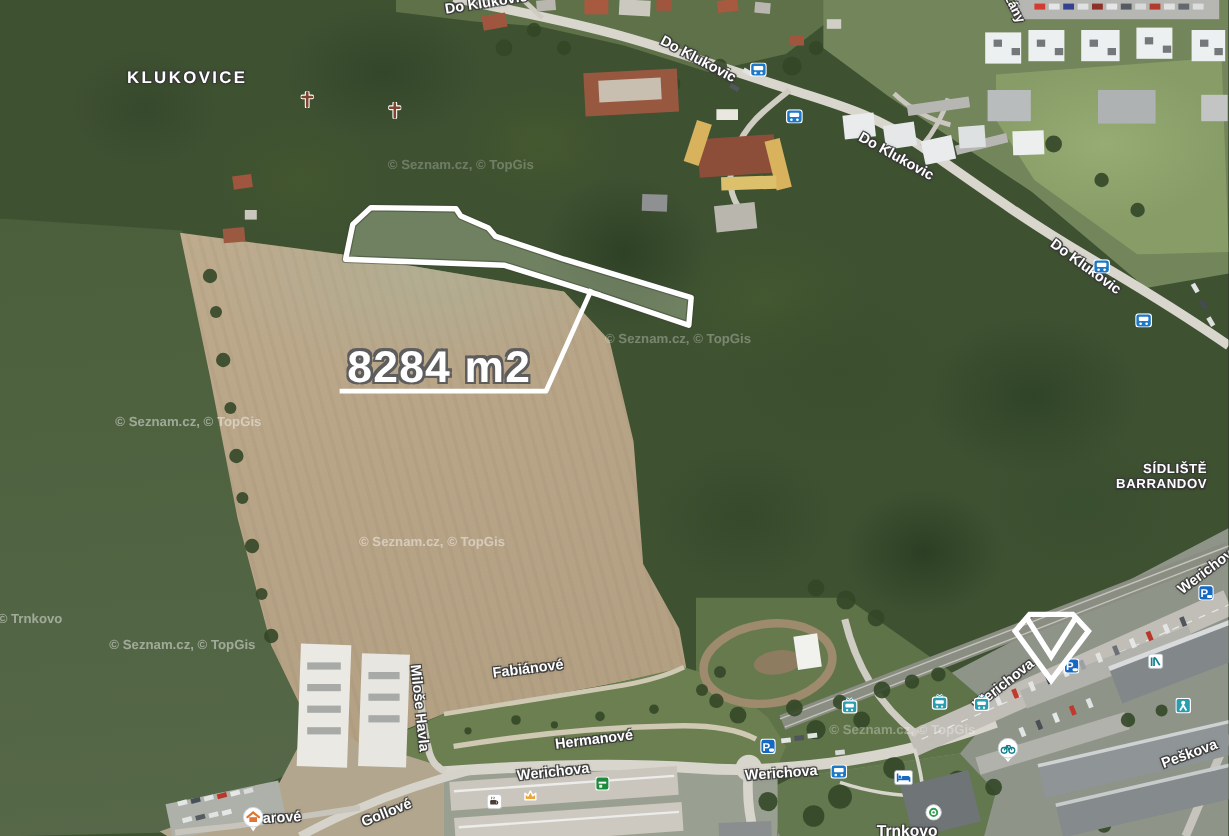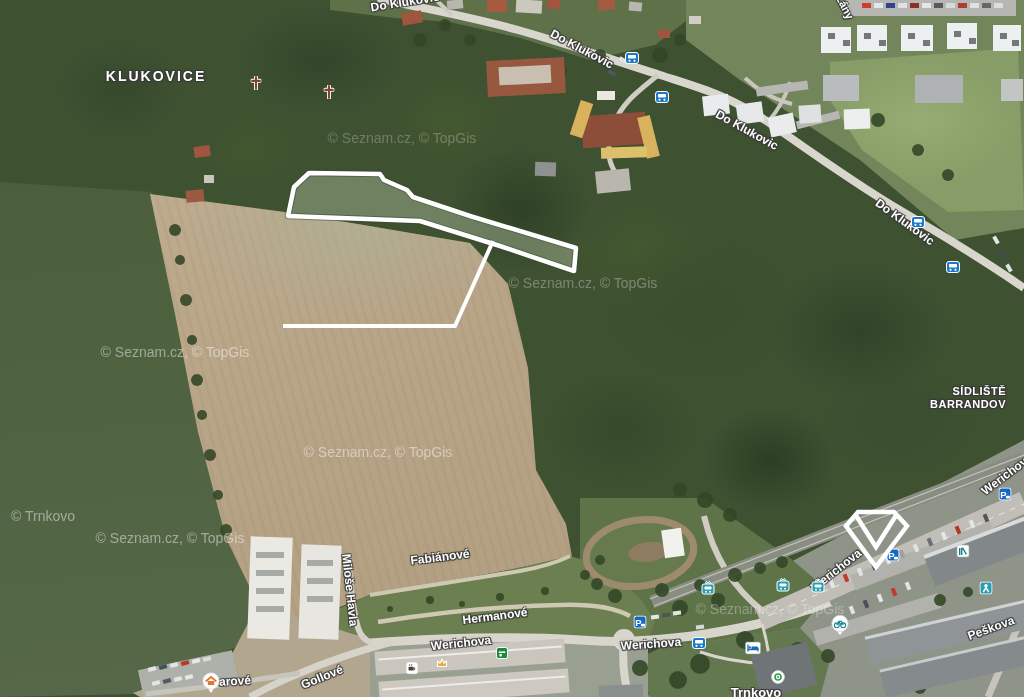--- a/index.html
+++ b/index.html
@@ -8,22 +8,22 @@
   .layer{position:absolute;inset:0;}
   .abs{position:absolute;}
   svg{display:block;}
   .lbl{position:absolute;color:#fff;font-weight:bold;font-size:12px;white-space:nowrap;
        transform:translate(-50%,-50%);z-index:15;
        text-shadow:-1px -1px 0 rgba(55,55,55,.85),1px -1px 0 rgba(55,55,55,.85),
                    -1px 1px 0 rgba(55,55,55,.85),1px 1px 0 rgba(55,55,55,.85),
                    0 0 3px rgba(55,55,55,.6);}
   .lbl.big{font-size:14px;letter-spacing:2px;}
   .lbl.area{font-size:11px;text-align:right;line-height:13px;letter-spacing:.5px;}
-  .wm{position:absolute;color:rgba(255,255,255,.45);font-size:14px;white-space:nowrap;
-      transform:translate(-50%,-50%);z-index:12;font-weight:normal;margin-left:18px;}
+  .wm{position:absolute;color:rgba(255,255,255,.45);font-size:11px;white-space:nowrap;
+      transform:translate(-50%,-50%);z-index:12;font-weight:bold;}
   .ic{position:absolute;transform:translate(-50%,-50%);z-index:20;line-height:0;}
   #plot-text{position:absolute;left:366px;top:306px;transform:translate(-50%,-50%);
       color:#fff;font-weight:bold;font-size:37px;z-index:25;letter-spacing:1px;
       text-shadow:-2px -2px 0 #5d5d5d,2px -2px 0 #5d5d5d,-2px 2px 0 #5d5d5d,2px 2px 0 #5d5d5d;}
   #logo-text{position:absolute;left:881px;top:590px;transform:translate(-50%,-50%);
       color:#fff;font-weight:bold;font-size:30px;letter-spacing:7px;z-index:41;
       text-shadow:0 1px 3px rgba(0,0,0,.25);}
   #logo-mark{position:absolute;left:840px;top:508px;z-index:40;}
   .base-tex{background:
     radial-gradient(90px 70px at 120px 90px,#37492c 0%,rgba(0,0,0,0) 70%),
@@ -325,21 +325,21 @@
   </svg>
 
   <div class="wm" style="left:157px;top:352px;">© Seznam.cz, © TopGis</div>
   <div class="wm" style="left:360px;top:452px;">© Seznam.cz, © TopGis</div>
   <div class="wm" style="left:152px;top:538px;">© Seznam.cz, © TopGis</div>
   <div class="wm" style="left:25px;top:516px;">© Trnkovo</div>
   <div class="wm" style="left:565px;top:283px;color:rgba(255,255,255,.3);">© Seznam.cz, © TopGis</div>
   <div class="wm" style="left:384px;top:138px;color:rgba(255,255,255,.25);">© Seznam.cz, © TopGis</div>
   <div class="wm" style="left:752px;top:609px;color:rgba(255,255,255,.3);">© Seznam.cz, © TopGis</div>
 
-  <div class="lbl big" style="left:156px;top:76px;">KLUKOVICE</div>
+  <div class="lbl big" style="left:156px;top:64px;">KLUKOVICE</div>
   <div class="lbl area" style="left:968px;top:398px;">
     <div>SÍDLIŠTĚ</div>
     <div>BARRANDOV</div>
   </div>
 
   <div class="lbl" style="left:405px;top:2px;transform:translate(-50%,-50%) rotate(-9deg);">Do Klukovic</div>
   <div class="lbl" style="left:582px;top:49px;transform:translate(-50%,-50%) rotate(28deg);">Do Klukovic</div>
   <div class="lbl" style="left:747px;top:130px;transform:translate(-50%,-50%) rotate(29deg);">Do Klukovic</div>
   <div class="lbl" style="left:905px;top:222px;transform:translate(-50%,-50%) rotate(36deg);">Do Klukovic</div>
   <div class="lbl" style="left:440px;top:557px;transform:translate(-50%,-50%) rotate(-7deg);">Fabiánové</div>
@@ -348,20 +348,21 @@
   <div class="lbl" style="left:651px;top:644px;transform:translate(-50%,-50%) rotate(-4deg);">Werichova</div>
   <div class="lbl" style="left:836px;top:570px;transform:translate(-50%,-50%) rotate(-38deg);">Werichova</div>
   <div class="lbl" style="left:1007px;top:474px;transform:translate(-50%,-50%) rotate(-37deg);">Werichova</div>
   <div class="lbl" style="left:322px;top:677px;transform:translate(-50%,-50%) rotate(-22deg);">Gollové</div>
   <div class="lbl" style="left:350px;top:590px;transform:translate(-50%,-50%) rotate(84deg);">Miloše Havla</div>
   <div class="lbl" style="left:756px;top:692px;font-size:13px;">Trnkovo</div>
   <div class="lbl" style="left:991px;top:628px;transform:translate(-50%,-50%) rotate(-20deg);">Peškova</div>
   <div class="lbl" style="left:845px;top:7px;font-size:11px;transform:translate(-50%,-50%) rotate(63deg);">Lány</div>
   <div class="lbl" style="left:235px;top:681px;transform:translate(-50%,-50%) rotate(-3deg);">arové</div>
 
+  <div id="plot-text">8284 m2</div>
 
   <div class="ic" style="left:632px;top:58px;">
       <svg width="14" height="12" viewBox="0 0 14 12">
         <rect x="0.5" y="0.5" width="13" height="11" rx="2.5" fill="#1d79c7" stroke="#fff"></rect>
         <rect x="3" y="3" width="8" height="3.5" rx="0.8" fill="#fff"></rect>
         <circle cx="4.5" cy="8.8" r="1.1" fill="#fff"></circle>
         <circle cx="9.5" cy="8.8" r="1.1" fill="#fff"></circle>
       </svg>
     </div>
   <div class="ic" style="left:662px;top:97px;">

